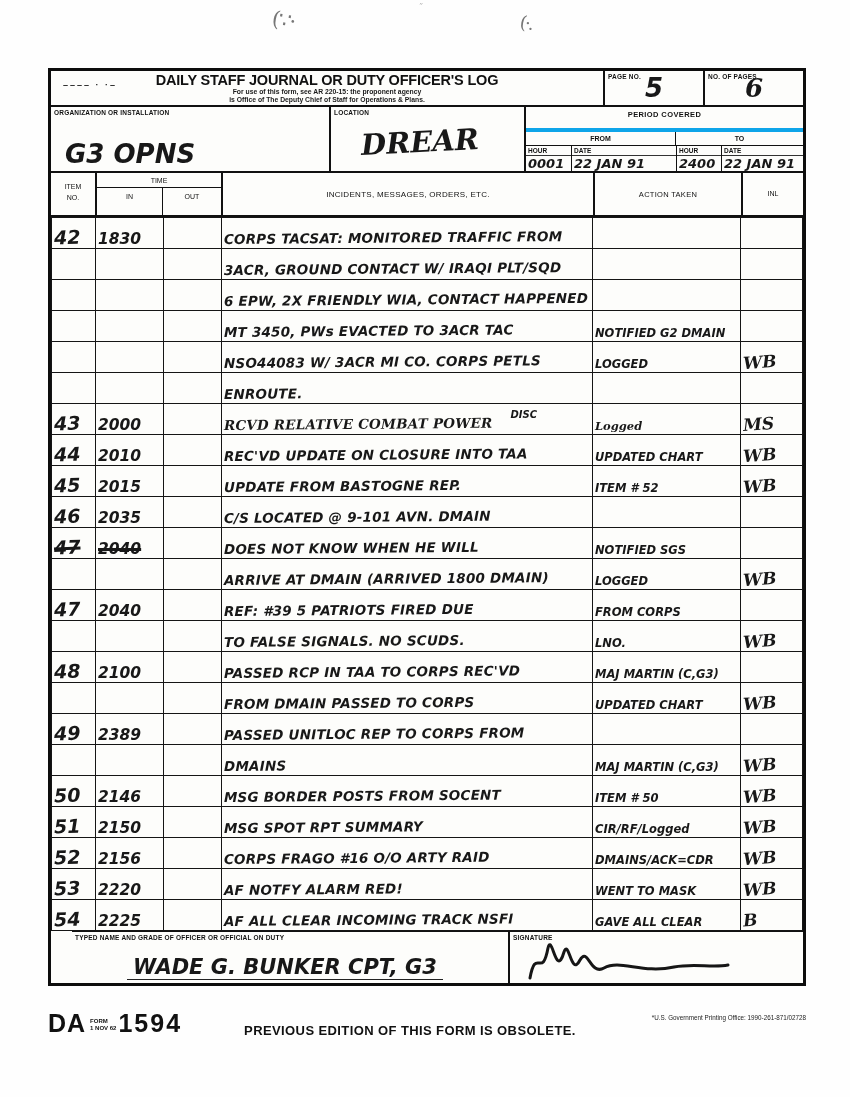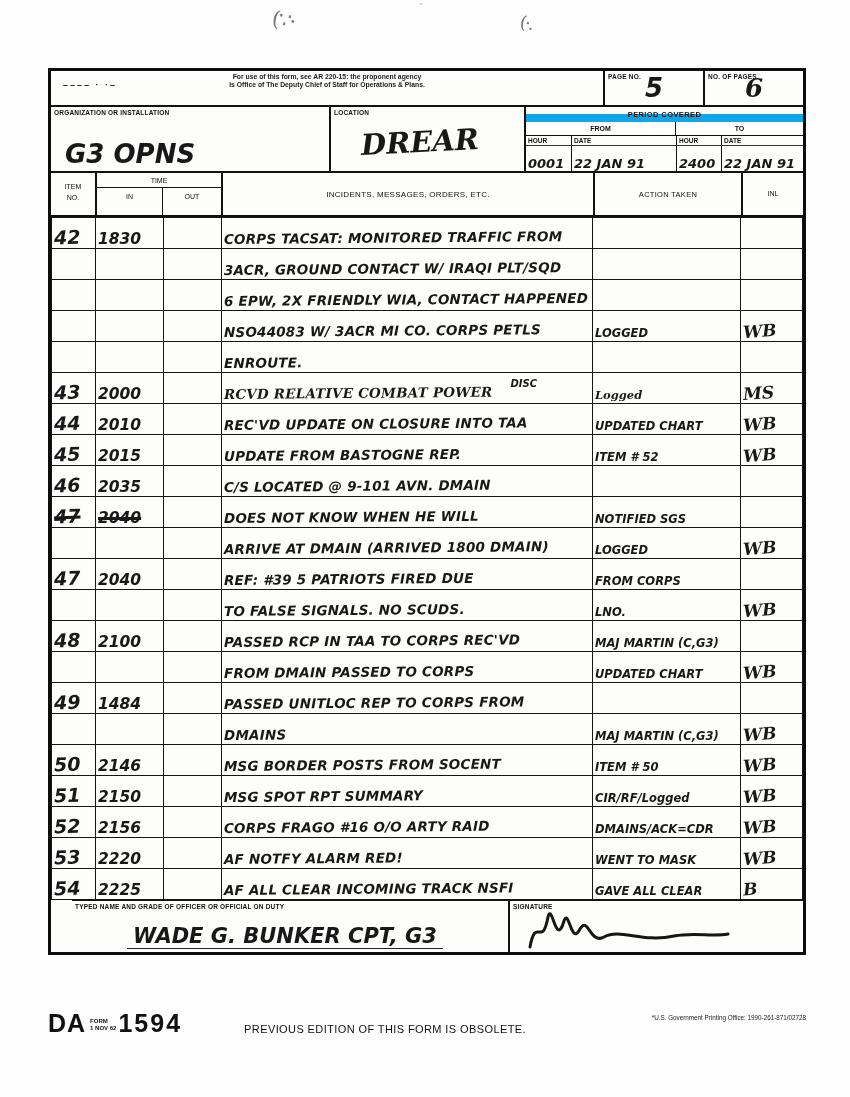--- a/index.html
+++ b/index.html
@@ -23,21 +23,21 @@
   .ftitle{font-weight:bold;font-size:14.5px;letter-spacing:-.2px;line-height:1.05;}
   .fsub{font-size:6.8px;font-weight:bold;line-height:1.2;color:#1a1a1a;}
   .pageno-cell,.pages-cell{width:100px;border-left:2px solid #111;position:relative;box-sizing:border-box;}
   .tinylbl{position:absolute;left:3px;top:2px;font-size:6.5px;font-weight:bold;letter-spacing:.2px;white-space:nowrap;}
   .bigval{position:absolute;left:0;right:0;top:4px;text-align:center;}
 
   .hrow2{display:flex;height:66px;border-bottom:2.5px solid #111;box-sizing:border-box;}
   .org-cell{width:250px;position:relative;padding-left:28px;}
   .loc-cell{width:195px;border-left:2px solid #111;position:relative;box-sizing:border-box;}
   .period-cell{flex:1;border-left:2px solid #111;display:flex;flex-direction:column;box-sizing:border-box;}
-  .pc-title{height:15px;border-bottom:8px solid #0ea5e9;text-align:center;font-size:7.5px;
+  .pc-title{height:25px;border-bottom:4px solid #0ea5e9;text-align:center;font-size:7.5px;
             font-weight:bold;padding-top:3px;box-sizing:border-box;letter-spacing:.4px;}
   .pc-fromto{display:flex;height:14px;border-bottom:1.5px solid #111;box-sizing:border-box;
              font-size:7px;font-weight:bold;}
   .pc-from{width:150px;border-right:1.5px solid #111;text-align:center;padding-top:3px;box-sizing:border-box;}
   .pc-to{flex:1;text-align:center;padding-top:3px;}
   .pc-vals{display:flex;flex:1;}
   .pv{position:relative;box-sizing:border-box;}
   .pv+.pv{border-left:1.5px solid #111;}
   .pv .plbl{display:block;font-size:6.5px;font-weight:bold;padding:1px 2px;border-bottom:1px solid #333;}
   .pv .pval{position:absolute;left:2px;bottom:1px;white-space:nowrap;}
@@ -84,37 +84,38 @@
   .fn-cell{width:436px;position:relative;}
   .sig-cell{flex:1;border-left:2px solid #111;position:relative;box-sizing:border-box;}
   .fnval{position:absolute;left:55px;bottom:3px;border-bottom:1.5px solid #222;padding:0 6px 1px 6px;}
   .sigscrawl{position:absolute;left:6px;top:2px;}
 
   
   .daline{position:absolute;left:48px;top:1012px;width:758px;display:flex;align-items:flex-start;}
   .da{font-size:25px;font-weight:bold;line-height:.9;letter-spacing:1px;}
   .form-small{font-size:6px;font-weight:bold;line-height:1.15;margin:6px 2px 0 4px;text-align:left;white-space:nowrap;}
   .formnum{font-size:25px;font-weight:bold;line-height:.9;letter-spacing:2px;}
-  .obsolete{font-size:11px;font-weight:normal;margin:11px 0 0 62px;letter-spacing:.4px;}
+  .obsolete{font-size:13px;font-weight:bold;margin:11px 0 0 62px;letter-spacing:.4px;}
   .gpo{font-size:6.3px;margin-left:auto;margin-top:2px;color:#222;white-space:nowrap;}
 </style>
 </head>
 <body>
 
 <div class="page">
 
   <span class="smudge s1">(∵·</span>
   <span class="smudge s2">(·.</span>
   <span class="smudge s3">˝</span>
 
   <div class="form">
 
     <div class="hrow1">
       <div class="title-cell">
         <span class="dashes">–––– · ·–</span>
+        <div class="ftitle">DAILY STAFF JOURNAL OR DUTY OFFICER'S LOG</div>
         <div class="fsub">For use of this form, see AR 220-15: the proponent agency</div>
         <div class="fsub">is Office of  The Deputy Chief of Staff for Operations &amp; Plans.</div>
       </div>
       <div class="pageno-cell">
         <span class="tinylbl">PAGE NO.</span>
         <span class="bigval hw hw26">5</span>
       </div>
       <div class="pages-cell">
         <span class="tinylbl">NO. OF PAGES</span>
         <span class="bigval hw hw26 cursive">6</span>
@@ -205,20 +206,28 @@
     <td><span class="hw time-in"></span></td>
     <td><span class="hw"></span></td>
     <td><span class="hw entry-text">6 EPW, 2X FRIENDLY WIA, CONTACT HAPPENED</span><span class="hw note"></span></td>
     <td><span class="hw action-text"></span></td>
     <td><span class="hw inl-text"></span></td>
   </tr>
           <tr>
     <td><span class="hw item-no"></span></td>
     <td><span class="hw time-in"></span></td>
     <td><span class="hw"></span></td>
+    <td><span class="hw entry-text">MT 3450, PWs EVACTED TO 3ACR TAC</span><span class="hw note"></span></td>
+    <td><span class="hw action-text">NOTIFIED G2 DMAIN</span></td>
+    <td><span class="hw inl-text"></span></td>
+  </tr>
+          <tr>
+    <td><span class="hw item-no"></span></td>
+    <td><span class="hw time-in"></span></td>
+    <td><span class="hw"></span></td>
     <td><span class="hw entry-text">NSO44083 W/ 3ACR MI CO. CORPS PETLS</span><span class="hw note"></span></td>
     <td><span class="hw action-text">LOGGED</span></td>
     <td><span class="hw inl-text">WB</span></td>
   </tr>
           <tr>
     <td><span class="hw item-no"></span></td>
     <td><span class="hw time-in"></span></td>
     <td><span class="hw"></span></td>
     <td><span class="hw entry-text">ENROUTE.</span><span class="hw note"></span></td>
     <td><span class="hw action-text"></span></td>
@@ -299,21 +308,21 @@
           <tr>
     <td><span class="hw item-no"></span></td>
     <td><span class="hw time-in"></span></td>
     <td><span class="hw"></span></td>
     <td><span class="hw entry-text">FROM DMAIN PASSED TO CORPS</span><span class="hw note"></span></td>
     <td><span class="hw action-text">UPDATED CHART</span></td>
     <td><span class="hw inl-text">WB</span></td>
   </tr>
           <tr>
     <td><span class="hw item-no">49</span></td>
-    <td><span class="hw time-in">1484</span></td>
+    <td><span class="hw time-in">2389</span></td>
     <td><span class="hw"></span></td>
     <td><span class="hw entry-text">PASSED UNITLOC REP TO CORPS FROM</span><span class="hw note"></span></td>
     <td><span class="hw action-text"></span></td>
     <td><span class="hw inl-text"></span></td>
   </tr>
           <tr>
     <td><span class="hw item-no"></span></td>
     <td><span class="hw time-in"></span></td>
     <td><span class="hw"></span></td>
     <td><span class="hw entry-text">DMAINS</span><span class="hw note"></span></td>

